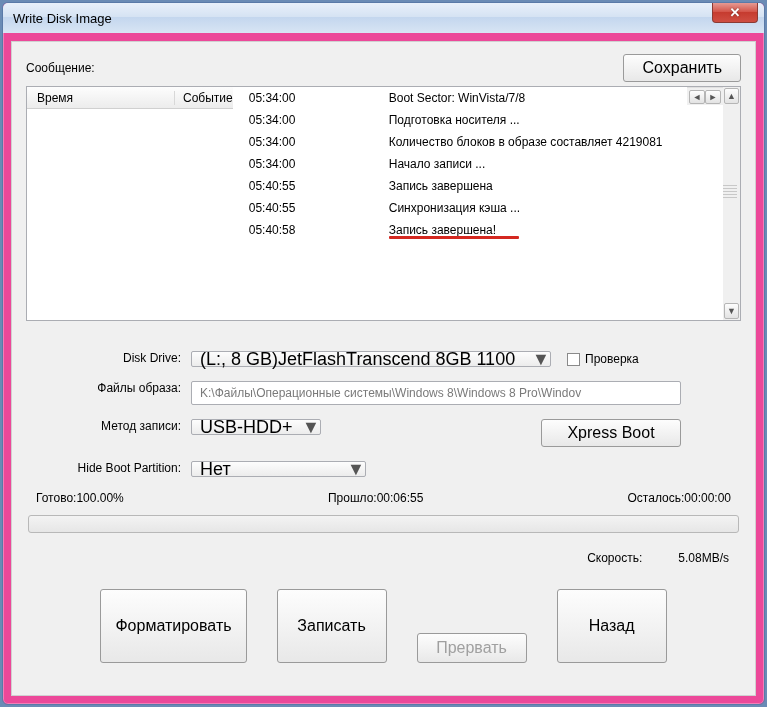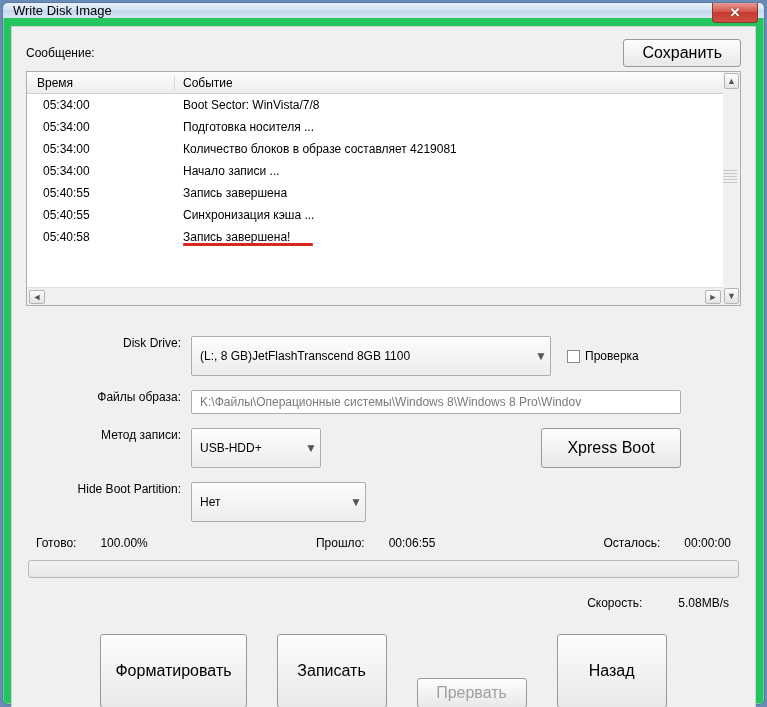--- a/index.html
+++ b/index.html
@@ -7,21 +7,21 @@
     margin: 0;
     font-family: Tahoma, Arial, sans-serif;
     font-size: 12px;
     background: #6a8bb5;
     overflow: hidden;
   }
   .window {
     width: 763px;
     height: 703px;
     margin: 2px;
-    background: #22c55e;
+    background: #ec4899;
     border: 1px solid #5a7aa8;
     border-radius: 6px;
     box-shadow: 0 0 0 1px rgba(255,255,255,0.3) inset;
     display: flex;
     flex-direction: column;
   }
   .titlebar {
     height: 30px;
     background: linear-gradient(#e8f0fa 0%, #d6e3f3 45%, #c3d6ee 46%, #d8e5f4 100%);
     border-radius: 5px 5px 0 0;
@@ -82,21 +82,21 @@
   }
   .btn:disabled { color: #a0a0a0; margin-top: 44px; }
   .log-wrap {
     display: flex;
     height: 235px;
     margin-bottom: 0;
   }
   .log-main {
     flex: 1;
     display: flex;
-    flex-direction: column;
+    flex-direction: row;
     background: #fff;
     border: 1px solid #abadb3;
     border-right: none;
   }
   .log-head {
     display: flex;
     background: linear-gradient(#fdfdfd, #ececec);
     border-bottom: 1px solid #d0d0d0;
     height: 22px;
     align-items: center;
@@ -176,24 +176,24 @@
     width: 155px;
     text-align: right;
     padding-right: 10px;
   }
   .combo {
     display: flex;
     align-items: center;
     background: linear-gradient(#fdfdfd,#ececec);
     border: 1px solid #abadb3;
     border-radius: 2px;
-    height: 40px;
+    height: 16px;
     padding: 0 0 0 8px;
     font-family: inherit;
-    font-size: 12px;
+    font-size: 18px;
   }
   .combo .val { flex:1; }
   .combo .caret {
     width: 18px;
     display:flex;align-items:center;justify-content:center;
     color:#555;
   }
   .textfield {
     background: #fff;
     border: 1px solid #abadb3;
@@ -216,21 +216,21 @@
     background: #fff;
     border: 1px solid #8a8a8a;
   }
   .stat-row {
     display: flex;
     align-items: center;
     padding: 0 10px;
     margin-top: 8px;
     margin-bottom: 10px;
   }
-  .stat-row > div { display:flex; gap: 24px; }
+  .stat-row > div { display:flex; }
   .stat-row .sp { flex:1; }
   .progress {
     height: 18px;
     background: linear-gradient(#f3f3f3,#e6e6e6);
     border: 1px solid #b8b8b8;
     border-radius: 3px;
     margin: 0 2px;
   }
   .speed-row {
     display: flex;

